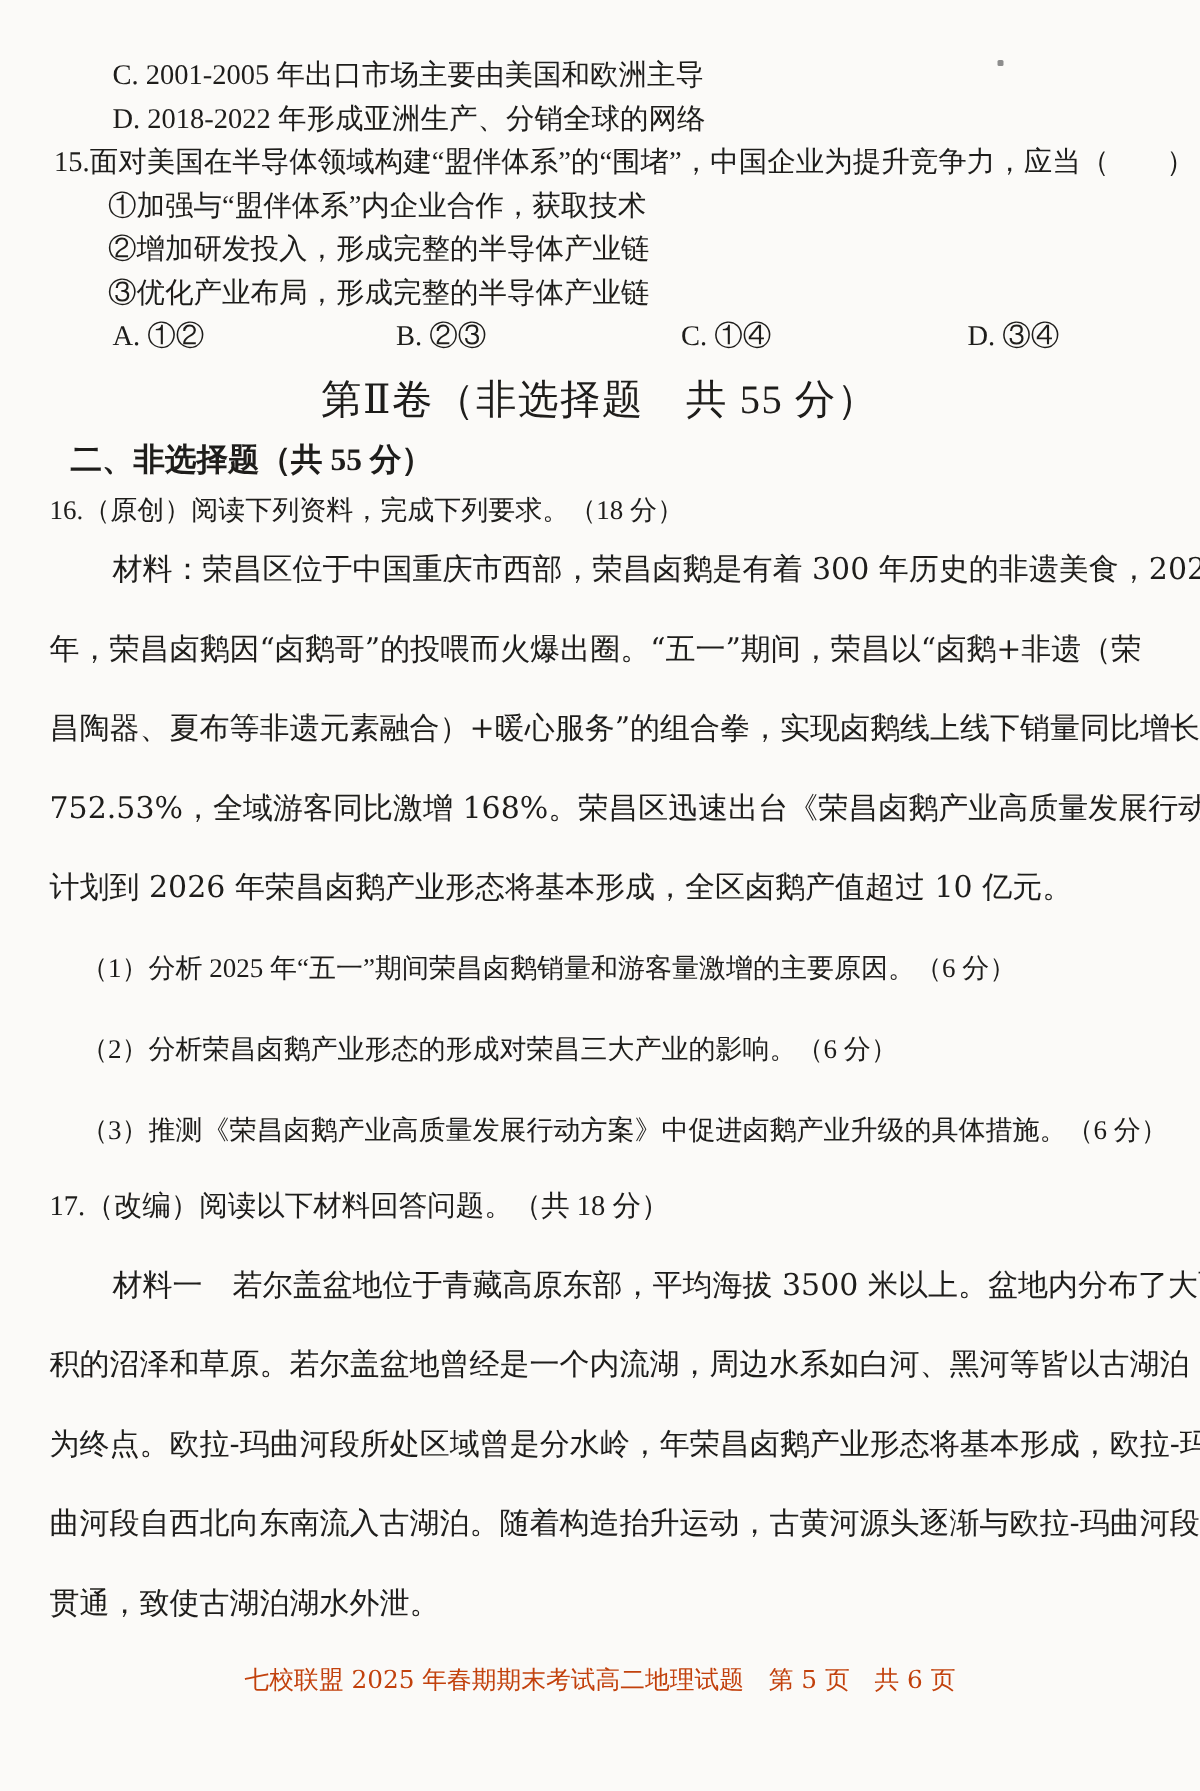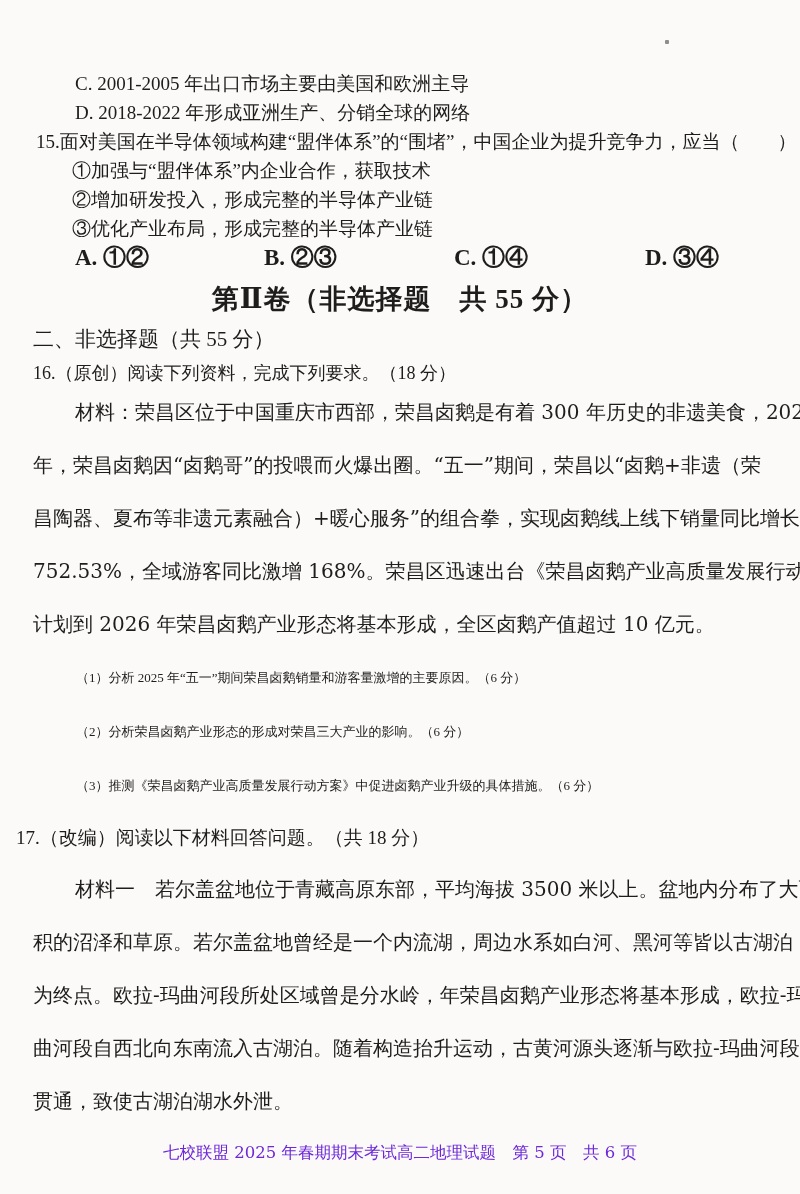--- a/index.html
+++ b/index.html
@@ -4,66 +4,66 @@
 <style>
   html, body { margin: 0; padding: 0; }
   body {
     width: 800px; height: 1194px;
     background: #fbfaf8;
     color: #1e1d1b;
     font-family: "Liberation Serif", "DejaVu Serif", serif;
     overflow: hidden;
     position: relative;
   }
-  .page { position: relative; width: 800px; height: 1054px; padding-top: 69px; box-sizing: border-box; }
+  .page { position: relative; width: 800px; height: 1054px; padding-top: 36px; box-sizing: border-box; }
 
   
   .sec1-line { font-size: 19px; line-height: 29px; white-space: nowrap; }
   .opt-cd   { margin-left: 75px; }
   .stem     { margin-left: 36px; }
   .stmt     { margin-left: 72px; }
-  .mc-row   { position: relative; height: 29px; font-size: 23px; font-weight: bold; }
+  .mc-row   { position: relative; height: 29px; font-size: 19px; }
   .mc-row span { position: absolute; top: 0; line-height: 29px; }
   .mc-a { left: 75px; }  .mc-b { left: 264px; }
   .mc-c { left: 454px; } .mc-d { left: 645px; }
 
   
   .part-title {
     margin-top: 8px; text-align: center;
-    font-size: 27px; font-weight: bold; line-height: 38px;
+    font-size: 27px; font-weight: normal; line-height: 38px;
     letter-spacing: 1px; white-space: nowrap;
   }
   .section-heading {
-    margin-top: 8px; margin-left: 33px;
-    font-size: 21px; font-weight: normal; line-height: 27px; white-space: nowrap;
+    margin-top: 8px; margin-left: 47px;
+    font-size: 21px; font-weight: bold; line-height: 27px; white-space: nowrap;
   }
   .lead-line {
     margin-top: 7px; margin-left: 33px;
     font-size: 18px; line-height: 26px; white-space: nowrap;
   }
 
   
   .material-line {
     margin-left: 33px; font-size: 20px; line-height: 53px;
     white-space: nowrap;
     font-family: "DejaVu Serif", "Liberation Serif", serif;
   }
   .material-line.indent { margin-left: 75px; }
 
   
   .subq-line {
-    margin-left: 76px; font-size: 13px; line-height: 54px; white-space: nowrap;
+    margin-left: 54px; font-size: 18px; line-height: 54px; white-space: nowrap;
   }
   .q17-lead {
-    margin-left: 16px; font-size: 19px; line-height: 50px; white-space: nowrap;
+    margin-left: 33px; font-size: 19px; line-height: 50px; white-space: nowrap;
   }
 
   .footer-line {
     margin-top: 14px; text-align: center;
-    font-size: 16.5px; line-height: 22px; color: #6d28d9;
+    font-size: 16.5px; line-height: 22px; color: #c2410c;
     font-family: "DejaVu Serif", "Liberation Serif", serif;
     white-space: nowrap;
   }
 
   .scan-dot {
     position: absolute; left: 665px; top: 40px;
     width: 4px; height: 4px; background: #8d8d8d;
     border-radius: 1px;
   }
 </style>

